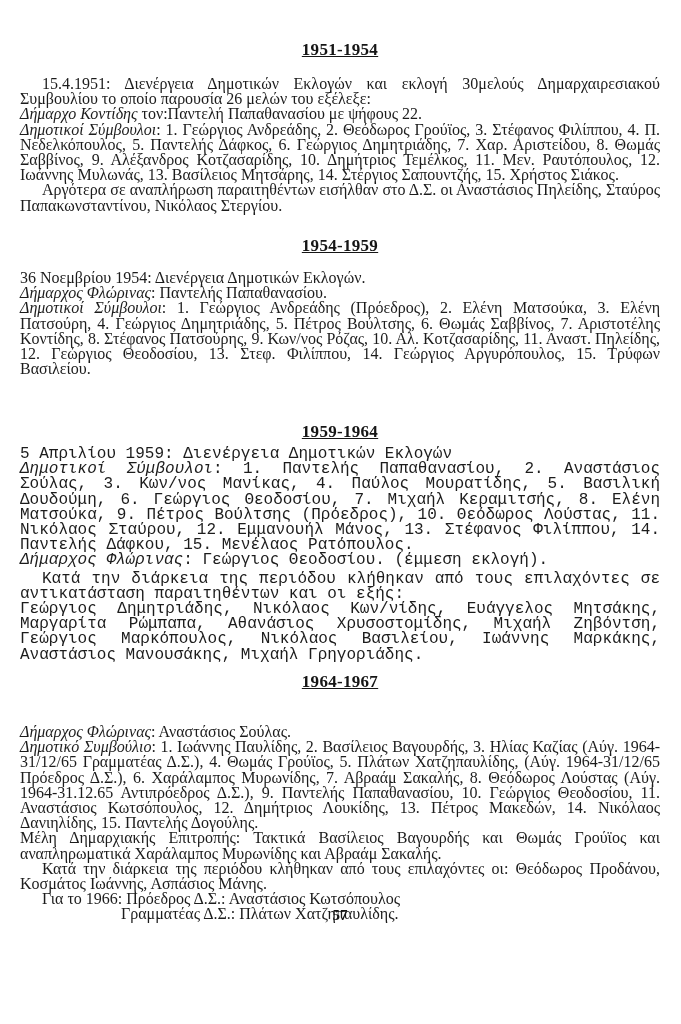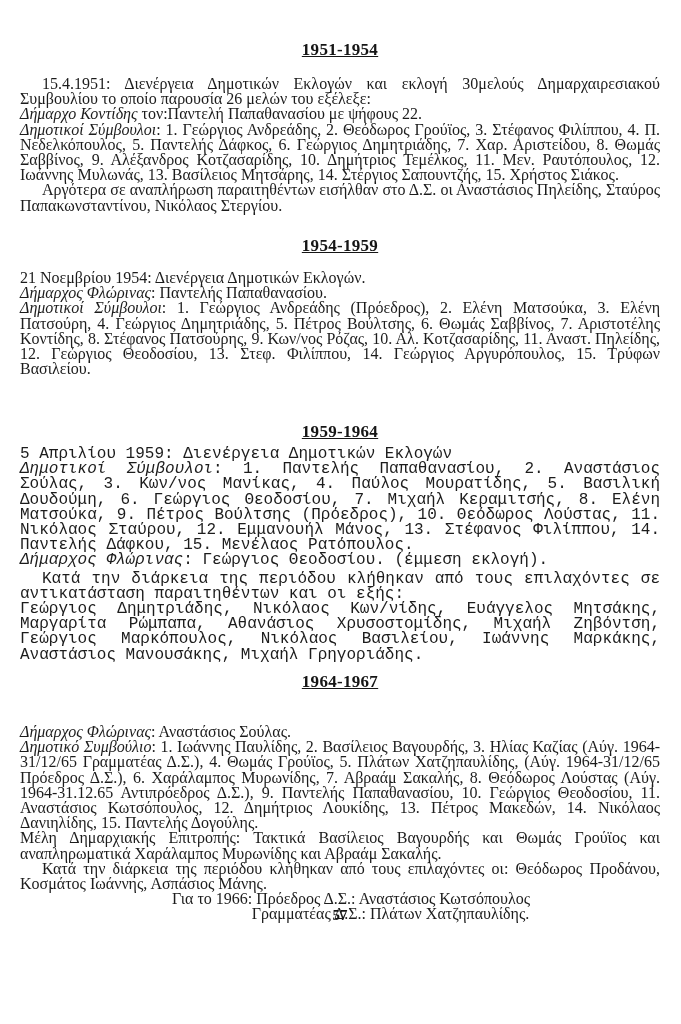--- a/index.html
+++ b/index.html
@@ -11,42 +11,42 @@
   .page { position: absolute; left: 20px; top: 0; width: 640px; }
   .heading {
     position: absolute; left: 0; width: 640px; text-align: center;
     font-weight: bold; font-size: 17px; letter-spacing: 0.3px; color: #151515; text-decoration: underline;
   }
   .block { position: absolute; left: 0; width: 640px; font-size: 16px; line-height: 15.2px; }
   .p { margin: 0; text-align: justify; }
   .p.last { text-align-last: left; }
   .indent { text-indent: 22px; }
   .it { font-style: italic; }
-  .row { white-space: nowrap; text-align: center; }
+  .row { white-space: nowrap; }
   .pagenum {
     position: absolute; left: 0; width: 640px; text-align: center;
     font-weight: bold; font-size: 15px; color: #151515;
   }
 </style>
 </head>
 <body>
 
 <div class="page">
 
   <div class="heading" style="top:40px;">1951-1954</div>
   <div class="block" style="top:76px;">
     <p class="p indent">15.4.1951: Διενέργεια Δημοτικών Εκλογών και εκλογή 30μελούς Δημαρχαιρεσιακού Συμβουλίου το οποίο παρουσία 26 μελών του εξέλεξε:</p>
     <p class="p"><span class="it">Δήμαρχο Κοντίδης</span><span> τον:Παντελή Παπαθανασίου με ψήφους 22.</span></p>
     <p class="p last"><span class="it">Δημοτικοί Σύμβουλοι</span><span>: 1. Γεώργιος Ανδρεάδης, 2. Θεόδωρος Γρούϊος, 3. Στέφανος Φιλίππου, 4. Π. Νεδελκόπουλος, 5. Παντελής Δάφκος, 6. Γεώργιος Δημητριάδης, 7. Χαρ. Αριστείδου, 8. Θωμάς Σαββίνος, 9. Αλέξανδρος Κοτζασαρίδης, 10. Δημήτριος Τεμέλκος, 11. Μεν. Ραυτόπουλος, 12. Ιωάννης Μυλωνάς, 13. Βασίλειος Μητσάρης, 14. Στέργιος Σαπουντζής, 15. Χρήστος Σιάκος.</span></p>
     <p class="p indent last">Αργότερα σε αναπλήρωση παραιτηθέντων εισήλθαν στο Δ.Σ. οι Αναστάσιος Πηλείδης, Σταύρος Παπακωνσταντίνου, Νικόλαος Στεργίου.</p>
   </div>
 
   <div class="heading" style="top:236px;">1954-1959</div>
   <div class="block" style="top:270px;">
-    <p class="p">21 Νοεμβρίου 1954: Διενέργεια Δημοτικών Εκλογών.</p>
+    <p class="p">36 Νοεμβρίου 1954: Διενέργεια Δημοτικών Εκλογών.</p>
     <p class="p"><span class="it">Δήμαρχος Φλώρινας</span><span>: Παντελής Παπαθανασίου.</span></p>
     <p class="p last"><span class="it">Δημοτικοί Σύμβουλοι</span><span>: 1. Γεώργιος Ανδρεάδης (Πρόεδρος), 2. Ελένη Ματσούκα, 3. Ελένη Πατσούρη, 4. Γεώργιος Δημητριάδης, 5. Πέτρος Βούλτσης, 6. Θωμάς Σαββίνος, 7. Αριστοτέλης Κοντίδης, 8. Στέφανος Πατσούρης, 9. Κων/νος Ρόζας, 10. Αλ. Κοτζασαρίδης, 11. Αναστ. Πηλείδης, 12. Γεώργιος Θεοδοσίου, 13. Στεφ. Φιλίππου, 14. Γεώργιος Αργυρόπουλος, 15. Τρύφων Βασιλείου.</span></p>
   </div>
 
   <div class="heading" style="top:422px;">1959-1964</div>
   <div class="block" style="top:447px;font-family:Liberation Mono, monospace;">
     <p class="p">5 Απριλίου 1959: Διενέργεια Δημοτικών Εκλογών</p>
     <p class="p last"><span class="it">Δημοτικοί Σύμβουλοι</span><span>: 1. Παντελής Παπαθανασίου, 2. Αναστάσιος Σούλας, 3. Κων/νος Μανίκας, 4. Παύλος Μουρατίδης, 5. Βασιλική Δουδούμη, 6. Γεώργιος Θεοδοσίου, 7. Μιχαήλ Κεραμιτσής, 8. Ελένη Ματσούκα, 9. Πέτρος Βούλτσης (Πρόεδρος), 10. Θεόδωρος Λούστας, 11. Νικόλαος Σταύρου, 12. Εμμανουήλ Μάνος, 13. Στέφανος Φιλίππου, 14. Παντελής Δάφκου, 15. Μενέλαος Ρατόπουλος.</span></p>
     <p class="p"><span class="it">Δήμαρχος Φλώρινας</span><span>: Γεώργιος Θεοδοσίου. (έμμεση εκλογή).</span></p>
     <p class="p indent last" style="margin-top:3px;">Κατά την διάρκεια της περιόδου κλήθηκαν από τους επιλαχόντες σε αντικατάσταση παραιτηθέντων και οι εξής:</p>

